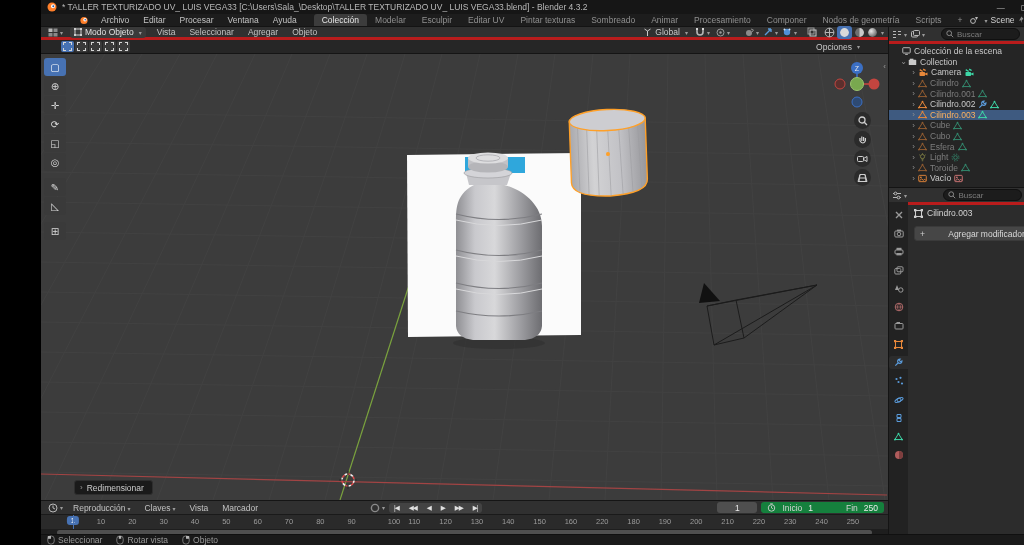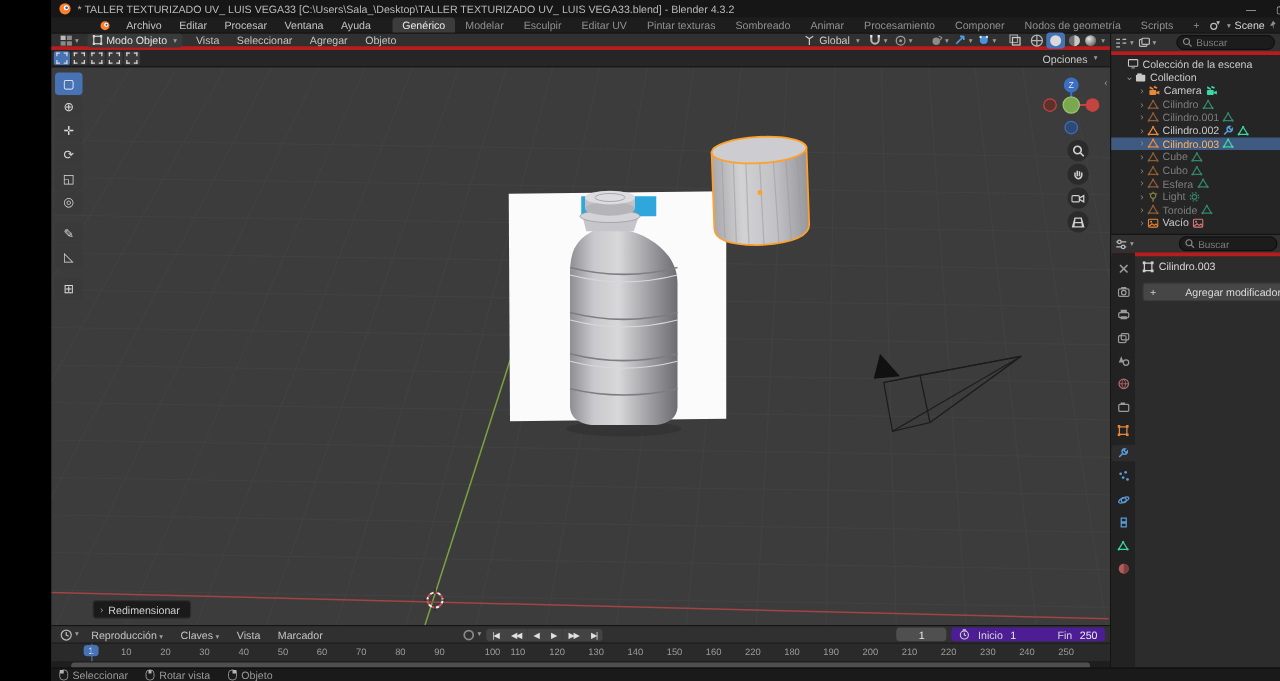--- a/index.html
+++ b/index.html
@@ -18,21 +18,21 @@
   
   #topbar{left:0;top:14px;width:1024px;height:13px;background:#1d1d1d;display:flex;align-items:center;border-bottom:1px solid #141414;padding-left:32px;}
   .menu-item{padding:0 7px;color:#c3c3c3;white-space:nowrap;}
   .ws-tab{padding:1px 8px;color:#909090;white-space:nowrap;border-radius:3px 3px 0 0;}
   .ws-tab.active{background:#3c3c3c;color:#e8e8e8;}
   .widget{display:flex;align-items:center;gap:3px;color:#d2d2d2;white-space:nowrap;}
   
   .hdr{background:#303030;border-bottom:3px solid #b91c1c;display:flex;align-items:center;}
   #vp-header{left:0;top:27px;width:847px;height:13px;padding:0 4px;}
   .pill{background:#3a3a3a;border-radius:3px;display:flex;align-items:center;padding:0 4px;height:11px;gap:3px;}
-  #tool-settings{left:0;top:40px;width:847px;height:14px;background:#262626;border-bottom:1px solid #151515;display:flex;align-items:center;padding:0 2px;}
+  #tool-settings{left:0;top:40px;width:847px;height:14px;background:#262626;border-bottom:1px solid #151515;display:flex;align-items:center;padding:0 20px;}
   .selmode{width:13px;height:11px;border-radius:2px;background:#3a3a3a;margin-right:1px;display:flex;align-items:center;justify-content:center;}
   .selmode.active{background:#4772b3;}
   .selmode i{display:block;width:7px;height:7px;border:1px dashed #d6d6d6;}
   
   #viewport{left:0;top:54px;width:847px;height:446px;background:#3c3c3c;overflow:hidden;}
   #vp-labels{left:36px;top:5px;color:#d6d6d6;text-shadow:0 1px 1px rgba(0,0,0,.7);line-height:11px;}
   #vp-toolbar{left:3px;top:4px;display:flex;flex-direction:column;gap:1px;}
   .tool-btn{width:22px;height:18px;background:#3a3a3aE6;border-radius:3px;display:flex;align-items:center;justify-content:center;color:#d9d9d9;font-size:10px;}
   .tool-btn.active{background:#4772b3;color:#fff;}
   .tool-gap{height:5px;}
@@ -118,21 +118,21 @@
         </svg>
       </span>
     <span id="topbar-menus" class="row">
         <span class="menu-item">Archivo</span>
         <span class="menu-item">Editar</span>
         <span class="menu-item">Procesar</span>
         <span class="menu-item">Ventana</span>
         <span class="menu-item">Ayuda</span>
       </span>
     <span id="ws-tabs" class="row" style="margin-left:10px;">
-        <span class="ws-tab active">Genérico</span>
+        <span class="ws-tab active">Colección</span>
         <span class="ws-tab">Modelar</span>
         <span class="ws-tab">Esculpir</span>
         <span class="ws-tab">Editar UV</span>
         <span class="ws-tab">Pintar texturas</span>
         <span class="ws-tab">Sombreado</span>
         <span class="ws-tab">Animar</span>
         <span class="ws-tab">Procesamiento</span>
         <span class="ws-tab">Componer</span>
         <span class="ws-tab">Nodos de geometría</span>
         <span class="ws-tab">Scripts</span>
@@ -509,21 +509,21 @@
           <span class="tl-btn">|◀</span>
           <span class="tl-btn">◀◀</span>
           <span class="tl-btn">◀</span>
           <span class="tl-btn">▶</span>
           <span class="tl-btn">▶▶</span>
           <span class="tl-btn">▶|</span>
         </span>
       <span class="fieldpill" style="width:40px;margin-right:4px;">
         <span>1</span>
       </span>
-      <span class="fieldpill" style="padding:0 6px;gap:6px;background:#4c1d95;">
+      <span class="fieldpill" style="padding:0 6px;gap:6px;background:#15803d;">
         <svg width="9" height="9" viewBox="0 0 10 10">
             <circle cx="5" cy="5.5" r="3.6" fill="none" stroke="#d0d0d0"></circle>
             <path d="M5 3.5 V5.5 L6.5 6.3 M3.5 1 h3" stroke="#d0d0d0" fill="none"></path>
           </svg>
         <span style="color:#d6d6d6;">Inicio</span>
         <span>1</span>
         <span style="color:#d6d6d6;margin-left:6px;padding-left:21px;">Fin</span>
         <span>250</span>
       </span>
     </div>

